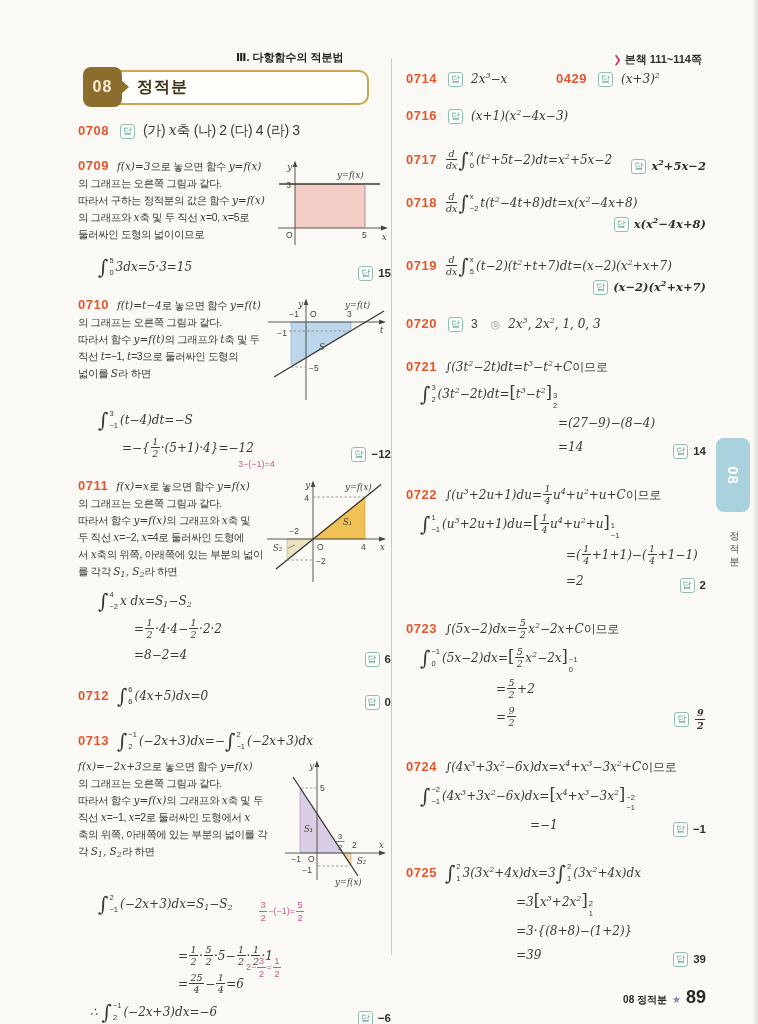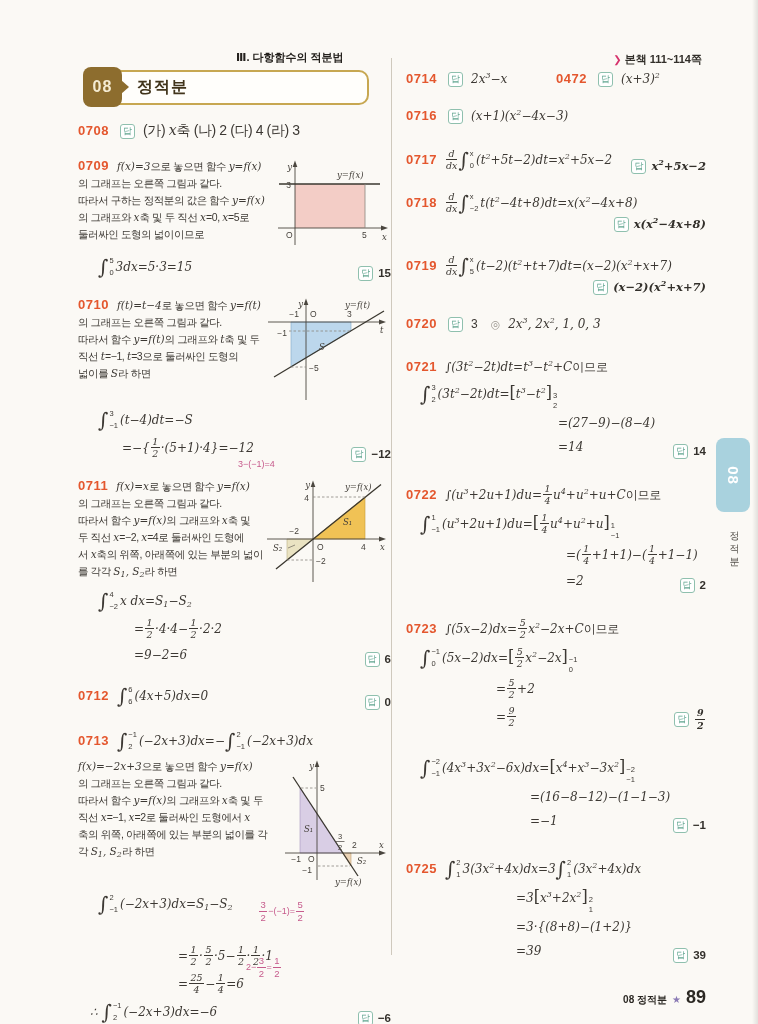--- a/index.html
+++ b/index.html
@@ -224,21 +224,21 @@
               </span>
             </span>x dx=S<sub>1</sub>−S<sub>2</sub></span></div>
       <div class="eq big" style="margin-left:56px;"><span class="mt">=<span class="fr">
               <span class="fn">1</span>
               <span class="fd">2</span>
             </span>·4·4−<span class="fr">
               <span class="fn">1</span>
               <span class="fd">2</span>
             </span>·2·2</span></div>
       <div class="eq-row">
-        <span class="eq" style="margin-left:56px;"><span class="mt">=9−2=6</span></span>
+        <span class="eq" style="margin-left:56px;"><span class="mt">=8−2=4</span></span>
         <span class="ans"><span class="abadge">답</span><span>6</span></span>
       </div>
     </div>
 
     <div class="prob" style="margin-bottom:17px;">
       <div class="eq-row">
         <span class="eq big"><span class="p-num">0712</span><span><span class="mt"><span class="int">
                   <span class="isg">∫</span>
                   <span class="ilm">
                     <span>6</span>
@@ -358,21 +358,21 @@
 
   <div class="col-right">
 
     <div class="prob" style="display:flex;margin-bottom:19px;">
       <div class="eq" style="flex:1;line-height:18px;">
         <span class="p-num">0714</span>
         <span class="abadge">답</span>
         <span><span class="mt">2x<sup>3</sup>−x</span></span>
       </div>
       <div class="eq" style="flex:1;line-height:18px;">
-        <span class="p-num">0472</span>
+        <span class="p-num">0429</span>
         <span class="abadge">답</span>
         <span><span class="mt">(x+3)<sup>2</sup></span></span>
       </div>
     </div>
 
     <div class="prob" style="margin-bottom:21px;">
       <div class="eq" style="line-height:18px;">
         <span class="p-num">0716</span>
         <span class="abadge">답</span>
         <span><span class="mt">(x+1)(x<sup>2</sup>−4x−3)</span></span>
@@ -517,31 +517,31 @@
                 <span class="fd">2</span>
               </span></span></span>
         <span class="ans"><span class="abadge">답</span><span><span class="mt"><span class="fr">
                   <span class="fn">9</span>
                   <span class="fd">2</span>
                 </span></span></span></span>
       </div>
     </div>
 
     <div class="prob" style="margin-bottom:22px;">
+      <div class="eq big"><span class="p-num">0724</span><span><span class="mt">∫(4x<sup>3</sup>+3x<sup>2</sup>−6x)dx=x<sup>4</sup>+x<sup>3</sup>−3x<sup>2</sup>+C</span>이므로</span></div>
       <div class="eq big" style="margin-left:14px;"><span class="mt"><span class="int">
               <span class="isg">∫</span>
               <span class="ilm">
                 <span>−2</span>
                 <span>−1</span>
               </span>
             </span>(4x<sup>3</sup>+3x<sup>2</sup>−6x)dx=<span class="bb">[</span>x<sup>4</sup>+x<sup>3</sup>−3x<sup>2</sup><span class="bb">]</span><span class="ilm" style="height:20px;">
               <span>−2</span>
               <span>−1</span>
             </span></span></div>
-      <div class="eq" style="margin-left:124px;"><span class="mt">=(16−8−12)−(1−1−3)</span></div>
       <div class="eq-row">
         <span class="eq" style="margin-left:124px;"><span class="mt">=−1</span></span>
         <span class="ans"><span class="abadge">답</span><span>−1</span></span>
       </div>
     </div>
 
     <div class="prob">
       <div class="eq big"><span class="p-num">0725</span><span><span class="mt"><span class="int">
                 <span class="isg">∫</span>
                 <span class="ilm">

